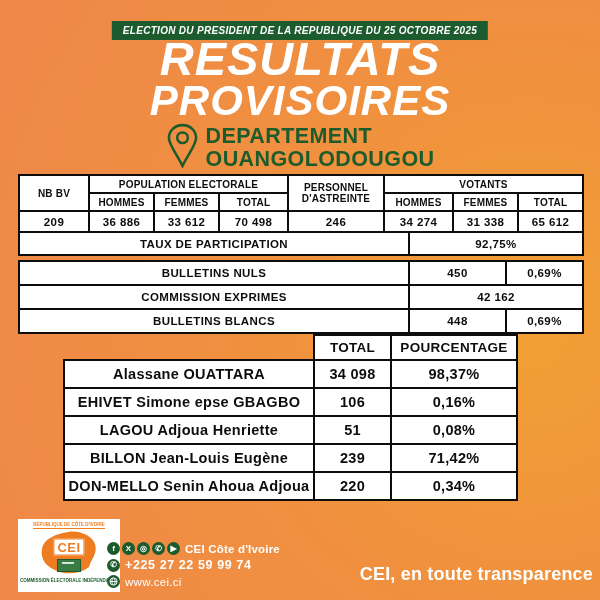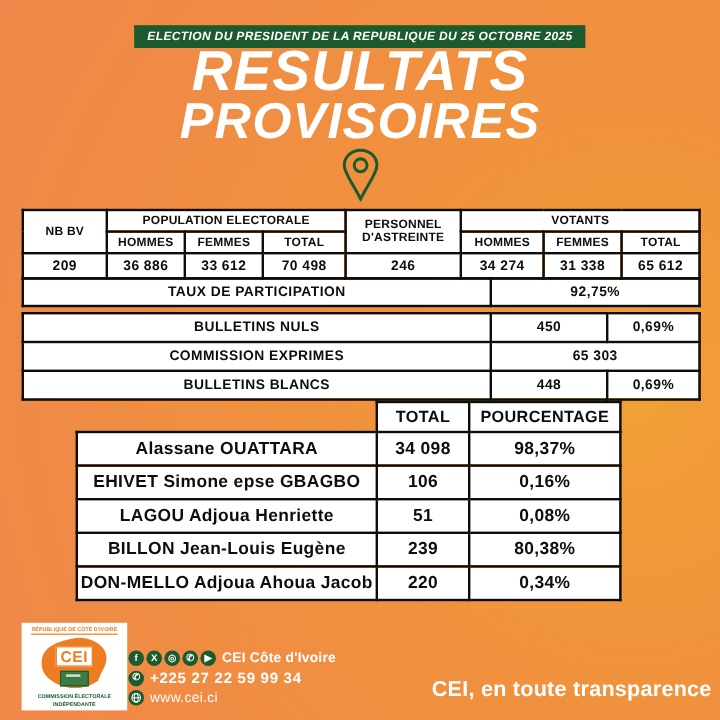--- a/index.html
+++ b/index.html
@@ -36,21 +36,21 @@
   .taux td{background:#c6c6c6;font-size:11.5px;height:21px;letter-spacing:.4px;}
   .ballots{left:18px;top:260px;width:564px;}
   .ballots td{font-size:11.5px;height:22px;letter-spacing:.4px;}
   
   .cand{left:63px;top:334px;width:453px;}
   .cand th,.cand td{border:3px solid #0d0d0d;}
   .cand th{font-size:13.5px;height:23px;background:#fff;color:#0d0d0d;letter-spacing:.3px;}
   .cand th.ghost{border:none;background:transparent;}
   .cand td{height:26px;background:transparent;color:#ffffff;font-size:14.5px;letter-spacing:.3px;}
   
-  .logo{position:absolute;left:18px;top:519px;width:88px;height:73px;background:#fff;
+  .logo{position:absolute;left:18px;top:519px;width:102px;height:73px;background:#fff;
     box-sizing:border-box;padding:3px 2px 2px;display:flex;flex-direction:column;align-items:center;}
   .logo .country{color:#ef7d1d;font-size:4.5px;font-weight:700;white-space:nowrap;
     border-bottom:1px solid #ef7d1d;padding-bottom:1px;}
   .logo .map{position:relative;width:62px;height:46px;margin-top:1px;}
   .logo .cei-box{position:absolute;left:50%;top:38%;transform:translate(-50%,-50%);
     background:#fff;border:1.5px solid #ee7d22;color:#ee7d22;font-weight:700;font-size:13px;
     line-height:1;padding:1px 3px;letter-spacing:.5px;}
   .logo .ballot{position:absolute;left:50%;bottom:4px;transform:translateX(-50%);
     width:22px;height:11px;background:#3a7d44;border:1px solid #1c5b2d;}
   .logo .ballot:before{content:"";position:absolute;left:4px;top:2px;width:12px;height:2px;background:#fff;opacity:.8;}
@@ -78,20 +78,24 @@
     <span class="l2">PROVISOIRES</span>
   </div>
 
   <div class="dept">
     <span>
       <svg width="33" height="45" viewBox="0 0 34 46">
         <path d="M17 2 C25 2 31 8 31 15 C31 22 24 30 17 44 C10 30 3 22 3 15 C3 8 9 2 17 2 Z" fill="none" stroke="#1d5b2c" stroke-width="2.6"></path>
         <circle cx="17" cy="15" r="5.5" fill="none" stroke="#1d5b2c" stroke-width="2.6"></circle>
       </svg>
     </span>
+    <div class="txt">
+      <div>DEPARTEMENT</div>
+      <div>OUANGOLODOUGOU</div>
+    </div>
   </div>
 
   <table class="tbl stats">
     <colgroup>
         <col style="width:70px">
         <col style="width:65px">
         <col style="width:65px">
         <col style="width:69px">
         <col style="width:96px">
         <col style="width:69px">
@@ -146,21 +150,21 @@
         <col style="width:77px">
       </colgroup>
     <tbody>
         <tr>
       <td>BULLETINS NULS</td>
       <td>450</td>
       <td>0,69%</td>
     </tr>
     <tr>
       <td>COMMISSION EXPRIMES</td>
-      <td colspan="2">65 303</td>
+      <td colspan="2">42 162</td>
     </tr>
     <tr>
       <td>BULLETINS BLANCS</td>
       <td>448</td>
       <td>0,69%</td>
     </tr>
   </tbody>
     </table>
 
   <table class="tbl cand">
@@ -186,24 +190,24 @@
       <td>0,16%</td>
     </tr>
     <tr style="background: rgb(74, 123, 62);">
       <td>LAGOU Adjoua Henriette</td>
       <td>51</td>
       <td>0,08%</td>
     </tr>
     <tr style="background: rgb(41, 170, 227);">
       <td>BILLON Jean-Louis Eugène</td>
       <td>239</td>
-      <td>80,38%</td>
+      <td>71,42%</td>
     </tr>
     <tr style="background: rgb(23, 80, 109);">
-      <td>DON-MELLO Adjoua Ahoua Jacob</td>
+      <td>DON-MELLO Senin Ahoua Adjoua</td>
       <td>220</td>
       <td>0,34%</td>
     </tr>
   </tbody>
     </table>
 
   <div class="logo">
     <div class="country">RÉPUBLIQUE DE CÔTE D'IVOIRE</div>
     <div class="map">
       <svg width="62" height="46" viewBox="0 0 62 46">
@@ -221,21 +225,21 @@
         <span class="circle">f</span>
         <span class="circle">X</span>
         <span class="circle">◎</span>
         <span class="circle">✆</span>
         <span class="circle">▶</span>
       </div>
       <span class="c-label">CEI Côte d'Ivoire</span>
     </div>
     <div class="crow">
       <span class="circle">✆</span>
-      <span class="c-phone">+225 27 22 59 99 34</span>
+      <span class="c-phone">+225 27 22 59 99 74</span>
     </div>
     <div class="crow">
       <span class="circle">
         <svg width="9" height="9" viewBox="0 0 10 10">
           <circle cx="5" cy="5" r="4" fill="none" stroke="#fff" stroke-width="1"></circle>
           <ellipse cx="5" cy="5" rx="1.8" ry="4" fill="none" stroke="#fff" stroke-width="1"></ellipse>
           <line x1="1" y1="5" x2="9" y2="5" stroke="#fff" stroke-width="1"></line>
         </svg>
       </span>
       <span class="c-web">www.cei.ci</span>

